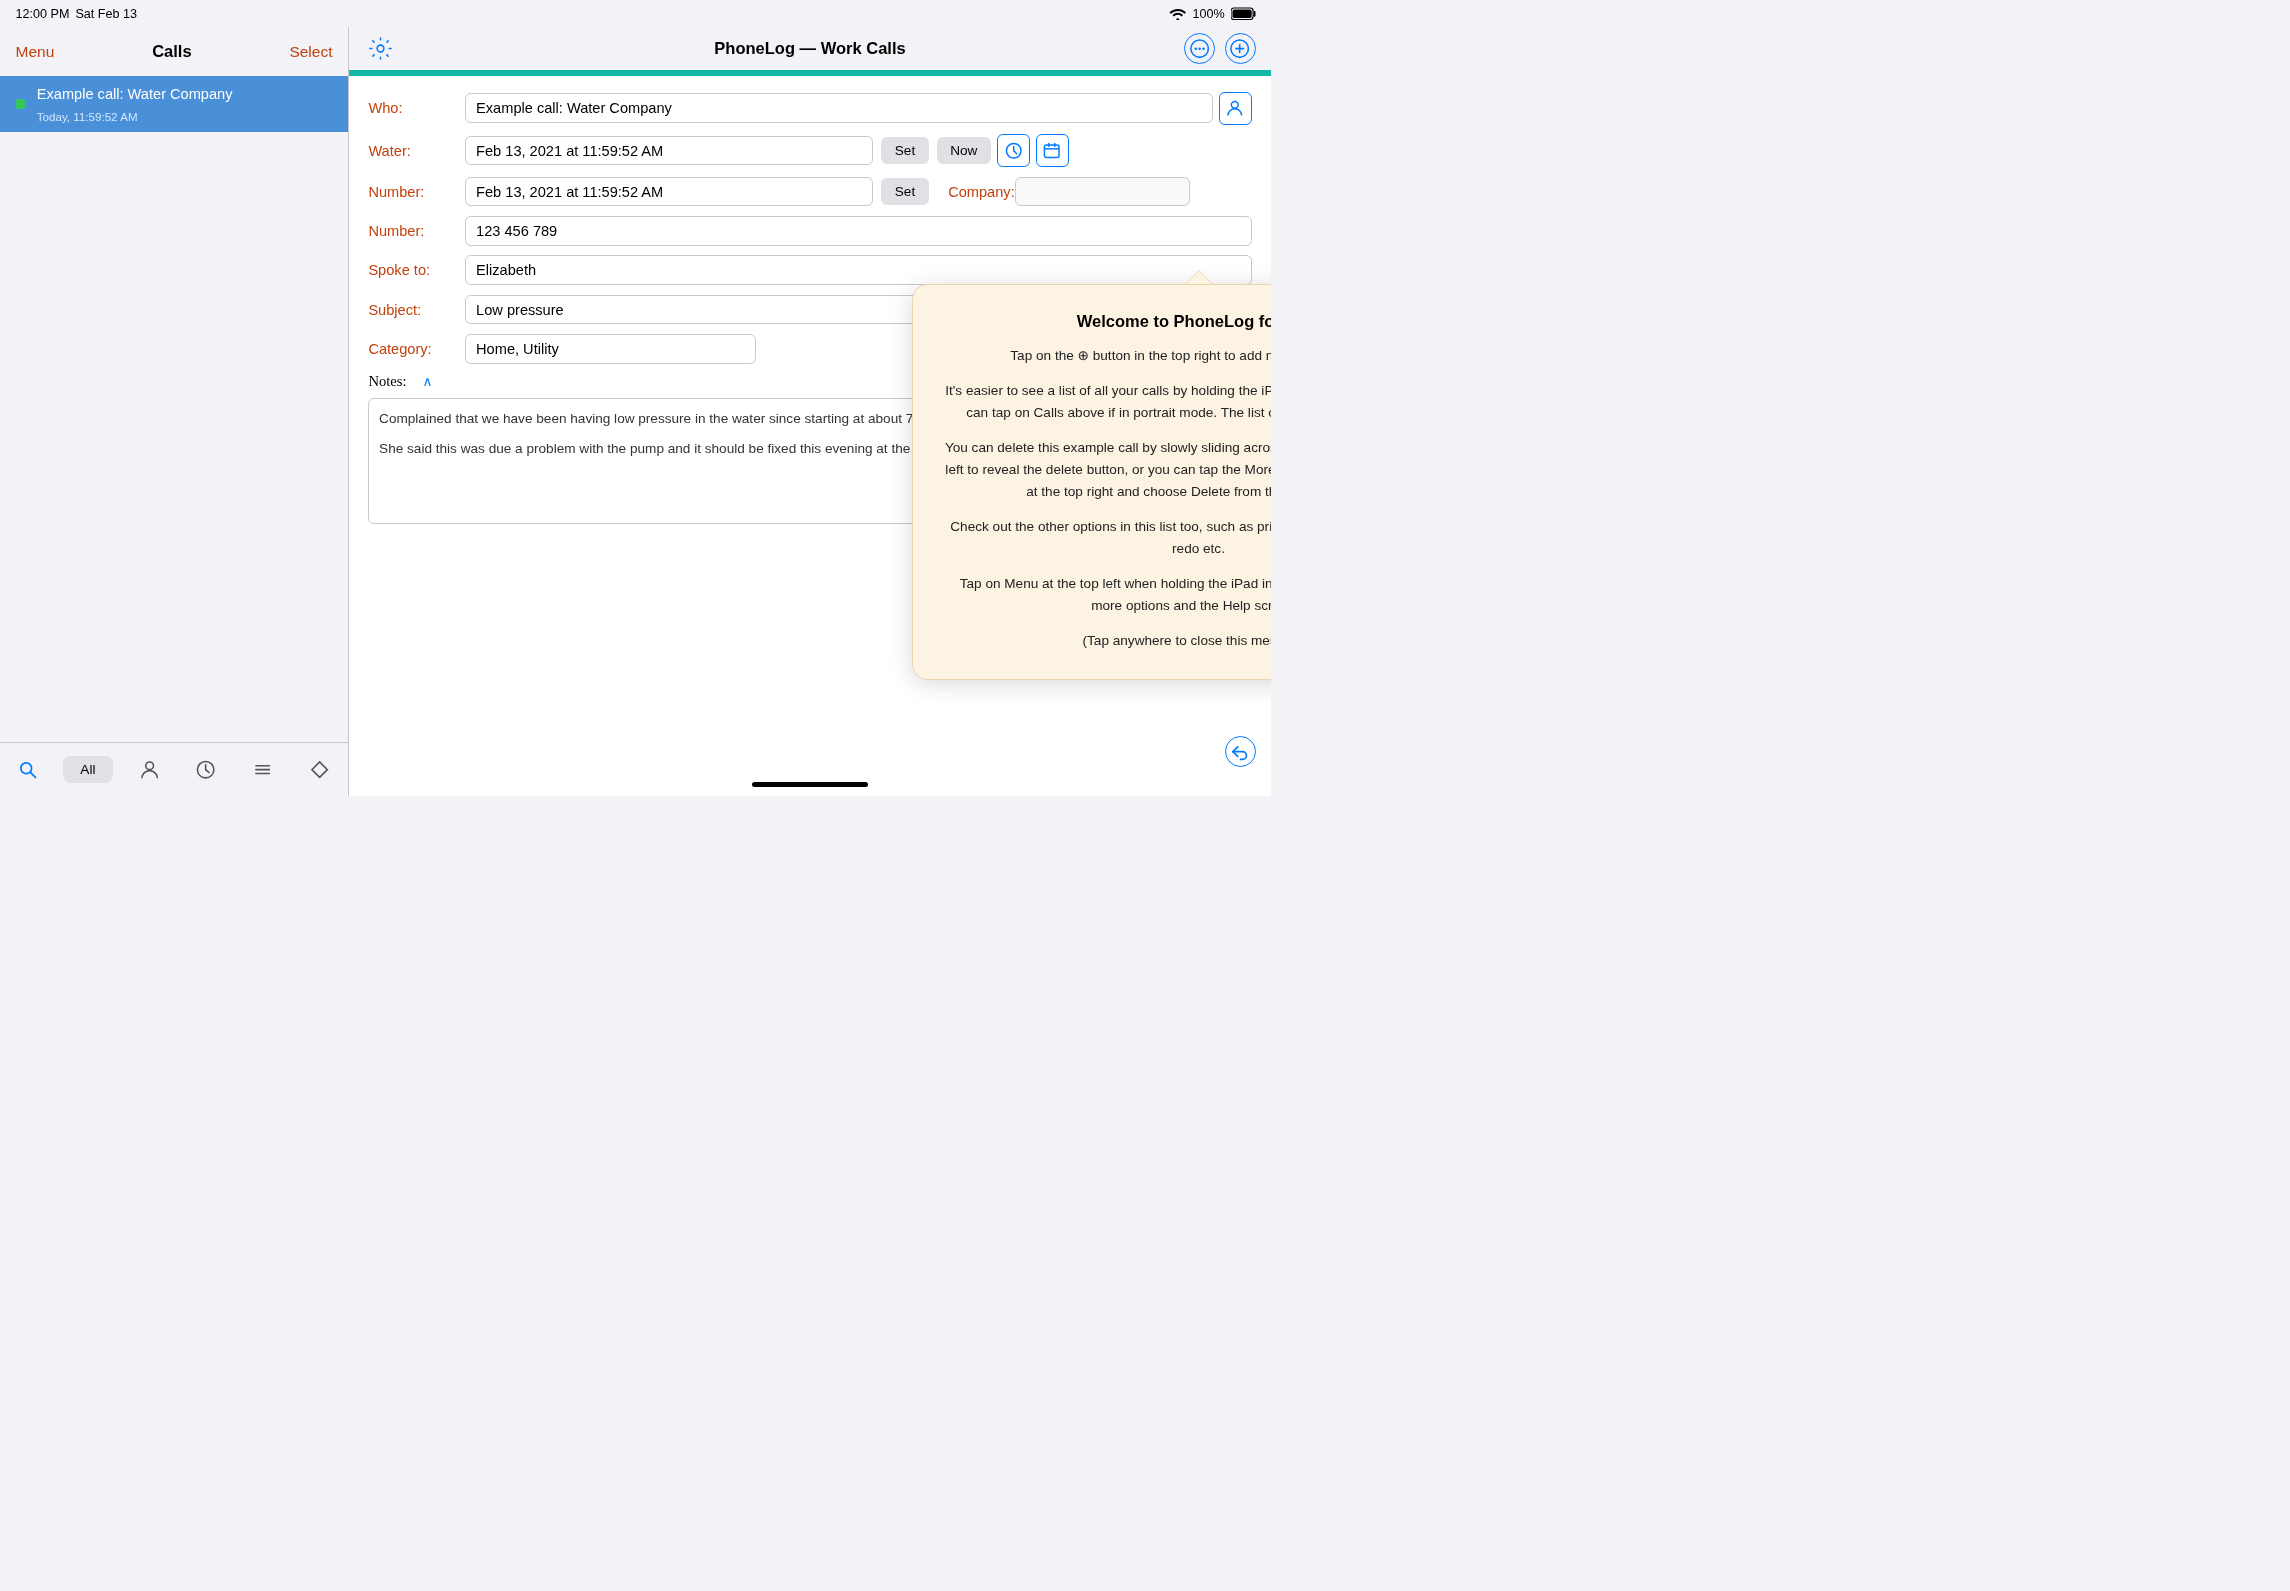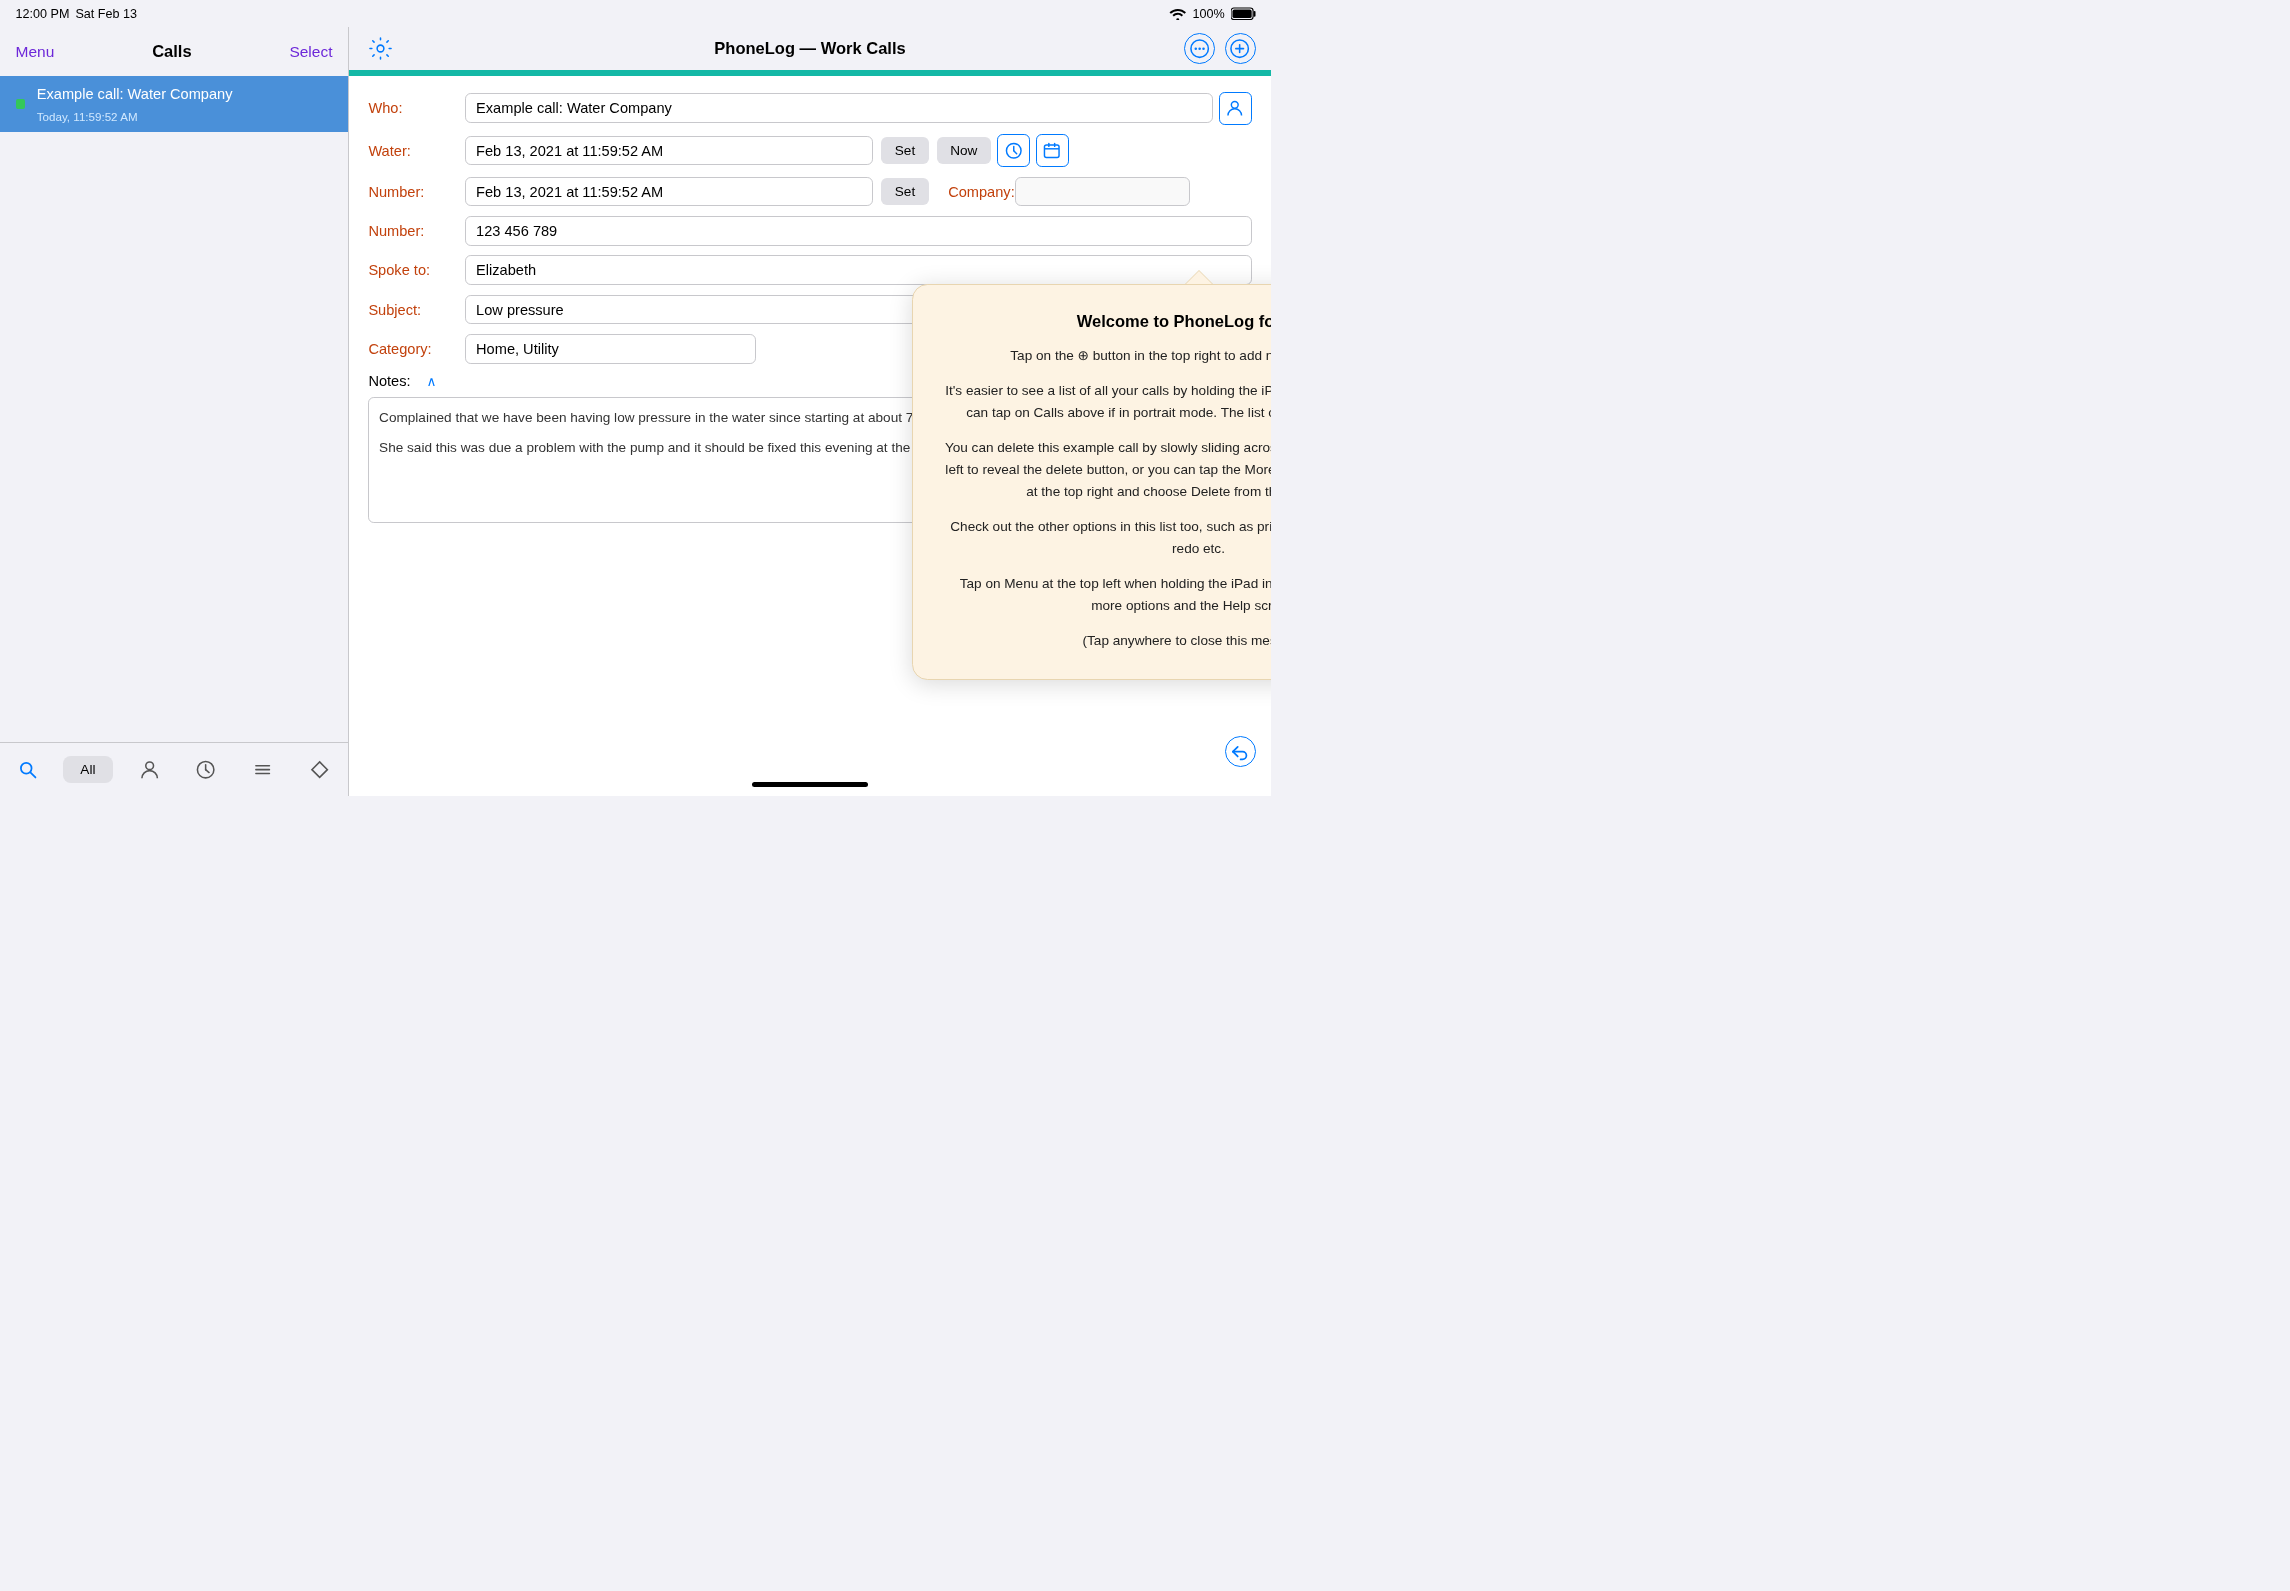--- a/index.html
+++ b/index.html
@@ -48,21 +48,21 @@
       padding: 7.8px 15.5px;
       height: 49px;
       background: #f2f2f7;
     }
     .sidebar-nav .nav-title {
       font-weight: 600;
       font-size: 16.5px;
       color: #000;
     }
     .sidebar-nav .nav-btn {
-      color: #6d28d9;
+      color: #c2410c;
       font-size: 15.5px;
       cursor: pointer;
       background: none;
       border: none;
     }
 
     .sidebar-list {
       flex: 1;
       overflow-y: auto;
     }
@@ -213,20 +213,21 @@
       border-radius: 5.8px;
       padding: 5.8px 9.7px;
       font-size: 14.6px;
       background: #f9f9f9;
     }
     .notes-header {
       display: flex;
       align-items: center;
       gap: 16px;
       margin-bottom: 7.8px;
+      font-family: Liberation Serif, serif;
     }
     .notes-area {
       border: 1px solid #c8c8cc;
       border-radius: 5.8px;
       padding: 9.7px;
       font-size: 13.6px;
       line-height: 1.5;
       color: #333;
       background: #fff;
       min-height: 126px;

